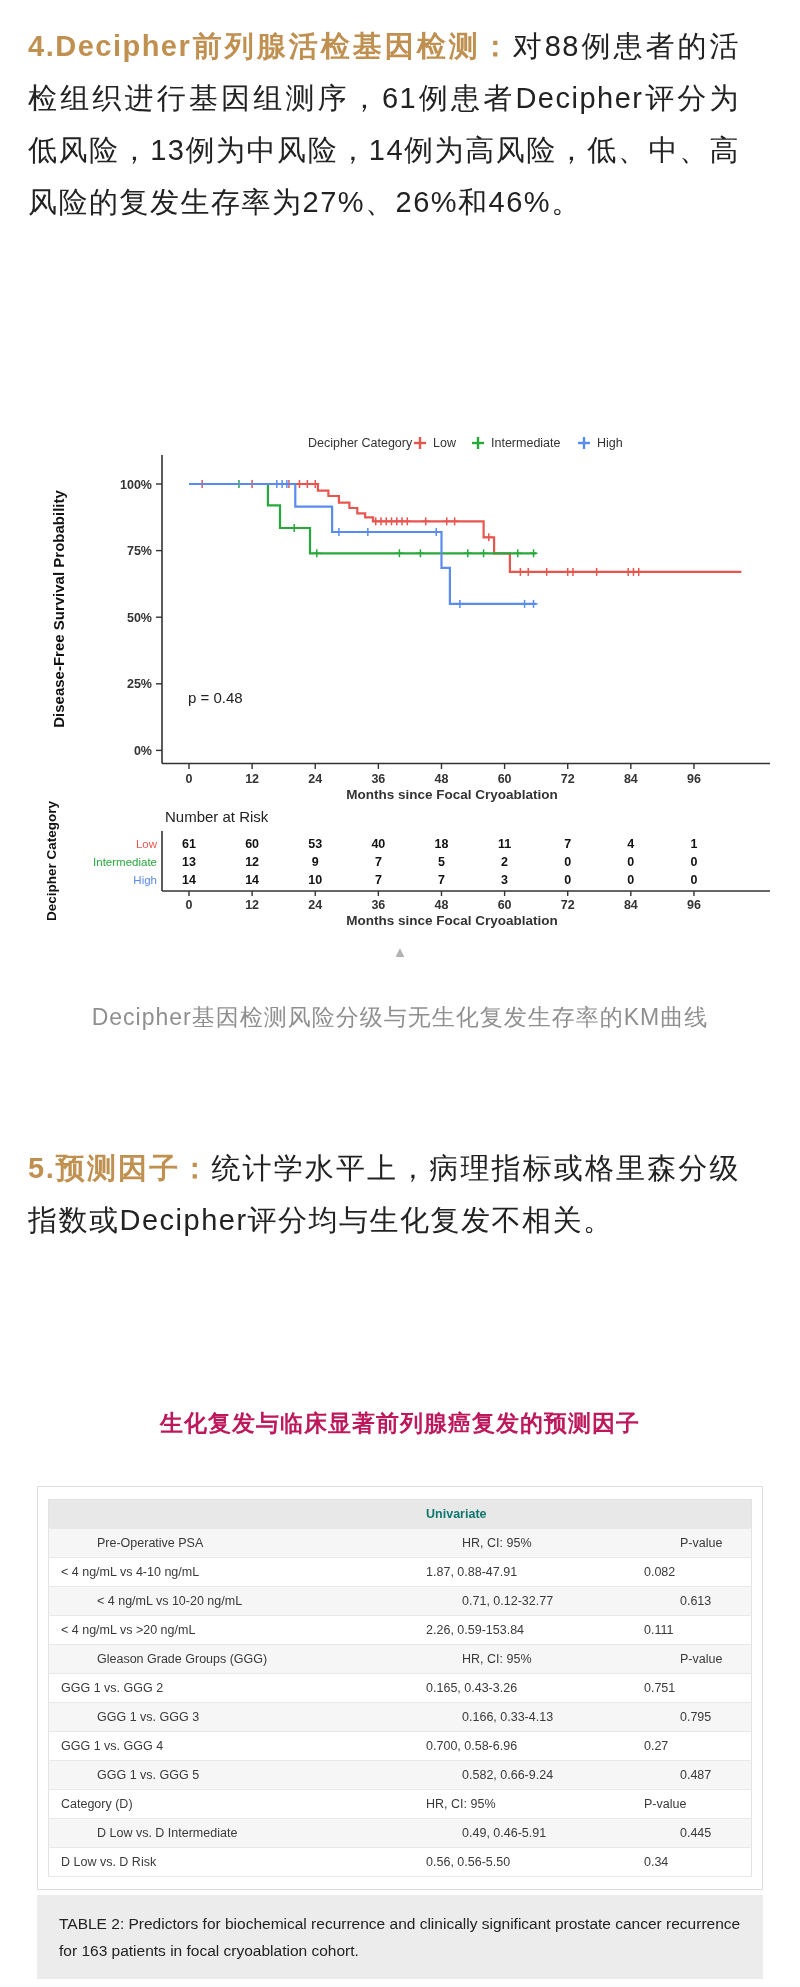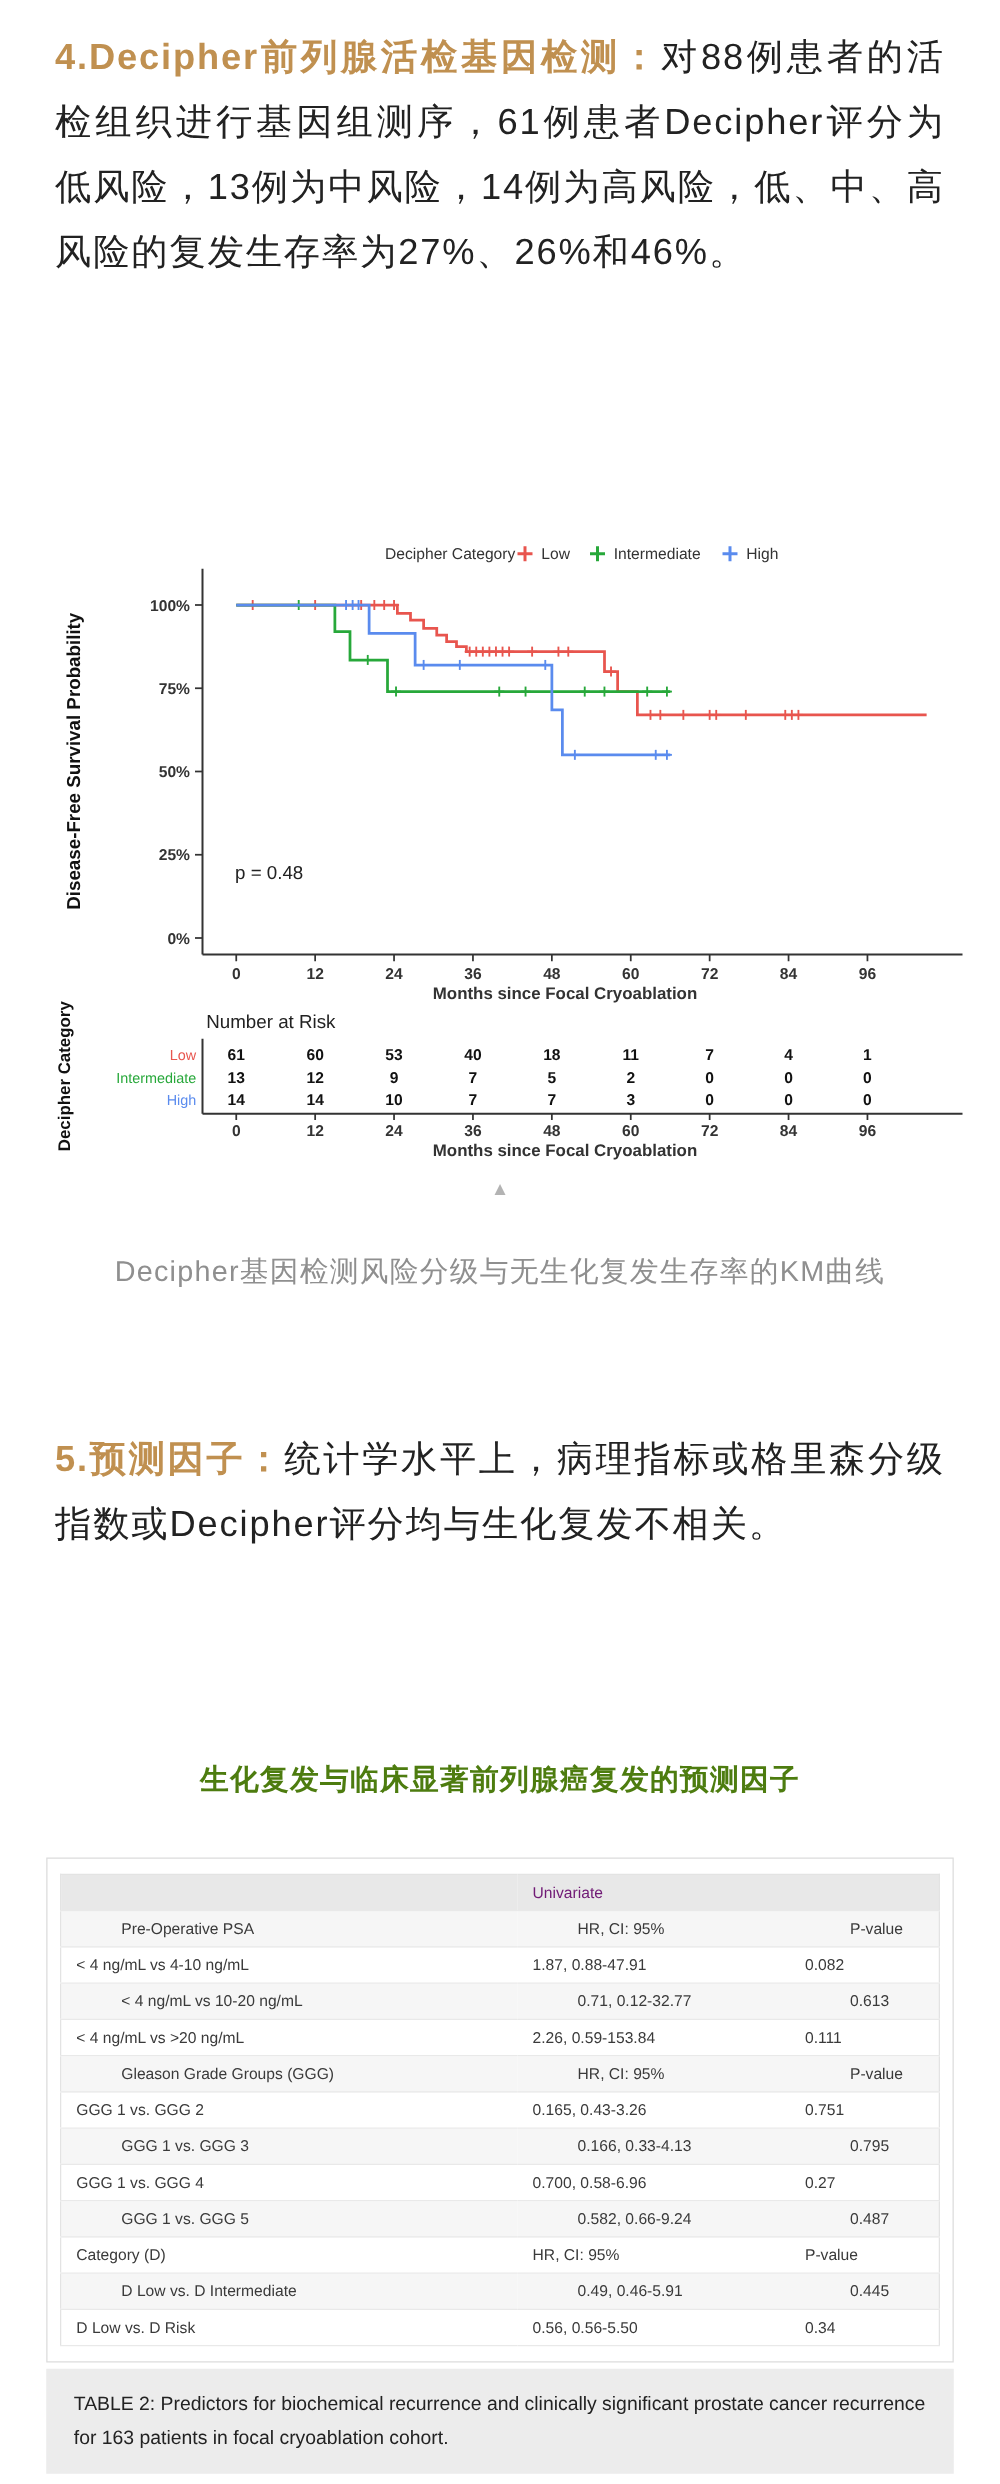--- a/index.html
+++ b/index.html
@@ -1,35 +1,35 @@
 <!DOCTYPE html>
 <html><head>
 <meta charset="utf-8">
 <style>
   html,body{margin:0;padding:0;}
   body{width:800px;height:1987px;background:#ffffff;font-family:"Liberation Sans","DejaVu Sans",sans-serif;}
   .page{position:relative;width:800px;height:1987px;overflow:hidden;background:#fff;}
-  .para{position:absolute;left:44px;width:712px;margin:0;font-size:29px;line-height:52px;
+  .para{position:absolute;left:28px;width:712px;margin:0;font-size:29px;line-height:52px;
         letter-spacing:1.5px;color:#222;text-align:justify;font-weight:500;}
   .para .hl{color:#c09050;font-weight:bold;}
   #sec4{top:20px;}
   #sec5{top:1142px;}
   #km-figure{position:absolute;top:335px;left:20px;width:760px;height:600px;margin:0;}
   #tri{position:absolute;top:944px;left:0;width:100%;text-align:center;color:#b3b3b3;
        font-size:15px;line-height:16px;}
   #kmcap{position:absolute;top:1002px;left:0;width:100%;text-align:center;color:#8f8f8f;
          font-size:23px;letter-spacing:1px;}
   #tbl-title{position:absolute;top:1408px;left:0;width:100%;margin:0;text-align:center;
-             color:#4d7c0f;font-size:23px;font-weight:bold;letter-spacing:1px;}
+             color:#be185d;font-size:23px;font-weight:bold;letter-spacing:1px;}
   #tbl-wrap{position:absolute;top:1486px;left:37px;width:726px;}
   .tbl-outer{background:#fff;border:1px solid #dcdcdc;padding:12px 10px;}
   table{width:100%;border-collapse:collapse;border:1px solid #e3e3e3;font-size:12.5px;color:#3a3a3a;}
   td{padding:7px 6px 7px 12px;border-bottom:1px solid #e9e9e9;}
   col.c1{width:52%;} col.c2{width:31%;} col.c3{width:17%;}
-  tr.head td{background:#e8e8e8;font-weight:normal;color:#701a75;}
+  tr.head td{background:#e8e8e8;font-weight:bold;color:#0f766e;}
   tr.stripe td{background:#f6f6f6;padding-left:48px;}
   .tbl-caption{margin-top:5px;background:#ececec;padding:15px 22px;font-size:15.5px;
                font-weight:normal;color:#222;line-height:1.75;}
   svg text{font-family:"Liberation Sans","DejaVu Sans",sans-serif;}
 </style>
 </head>
 <body>
 
 <div class="page">
 

